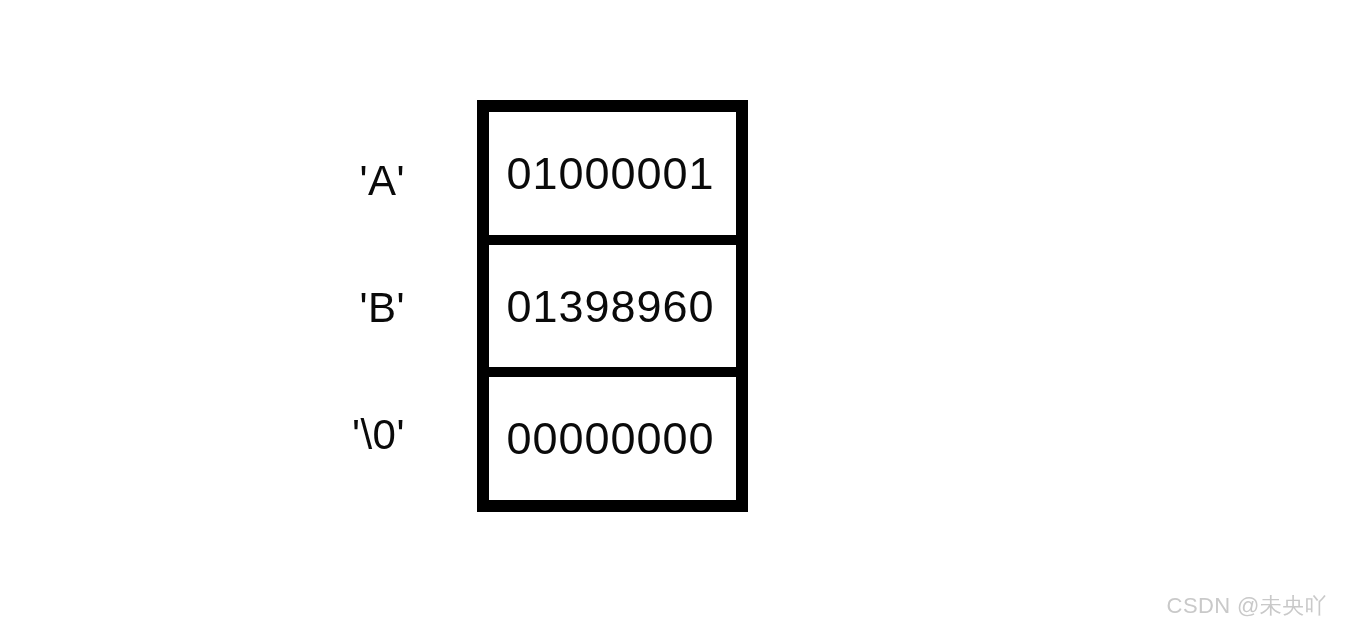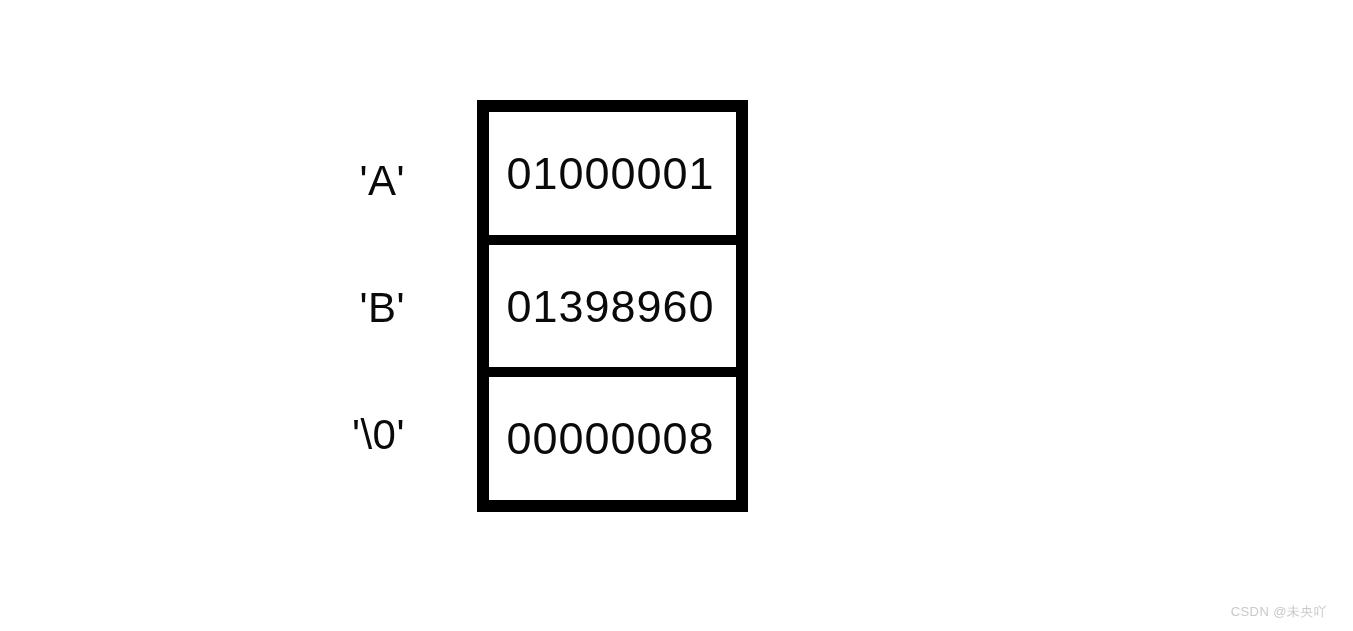--- a/index.html
+++ b/index.html
@@ -80,21 +80,21 @@
     letter-spacing: 1px;
     white-space: pre;
     transform: translateX(-2px);
   }
 
   
   .watermark {
     position: absolute;
     right: 26px;
     bottom: 10px;
-    font-size: 13px;
+    font-size: 22px;
     color: #c9c9c9;
     letter-spacing: 0.4px;
     white-space: pre;
     user-select: none;
   }
 </style>
 </head>
 <body>
 
 <div id="diagram">
@@ -109,20 +109,20 @@
 
     <div class="memory-cell">
       <span class="cell-value">01000001</span>
     </div>
 
     <div class="memory-cell">
       <span class="cell-value">01398960</span>
     </div>
 
     <div class="memory-cell">
-      <span class="cell-value">00000008</span>
+      <span class="cell-value">00000000</span>
     </div>
 
   </div>
 
   <div class="watermark">CSDN @未央吖</div>
 
 </div>
 
 </body></html>

